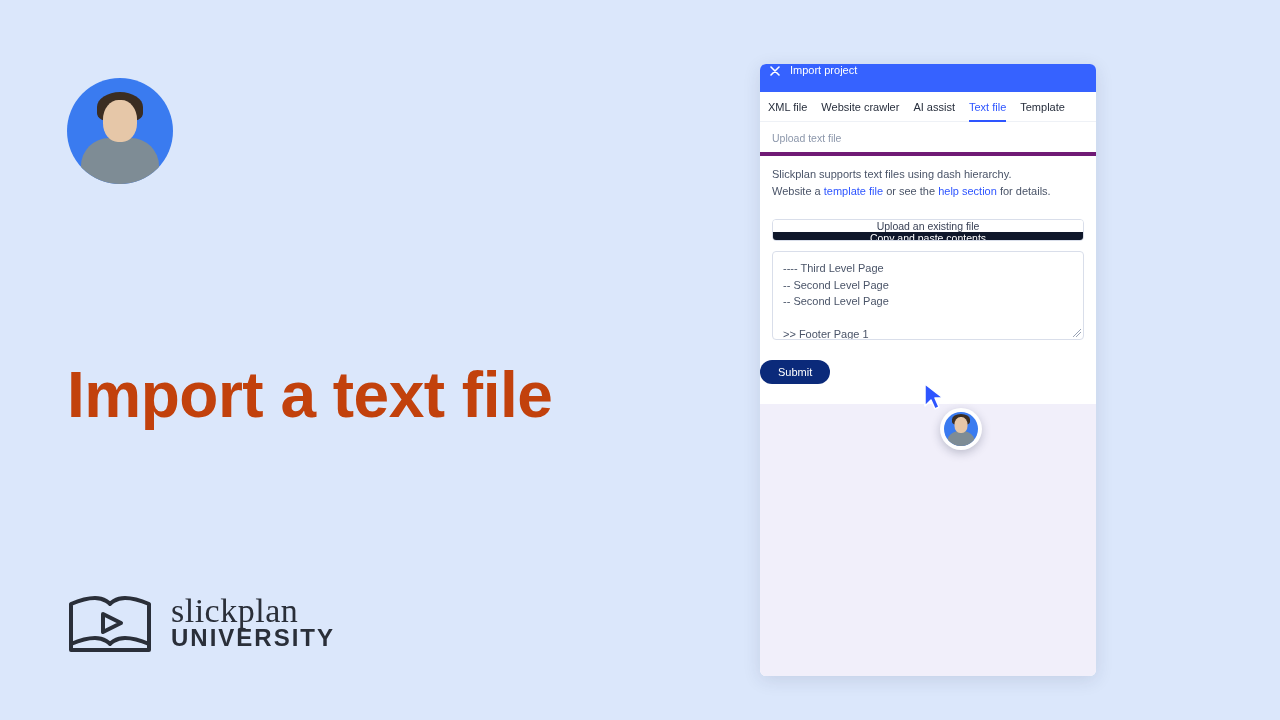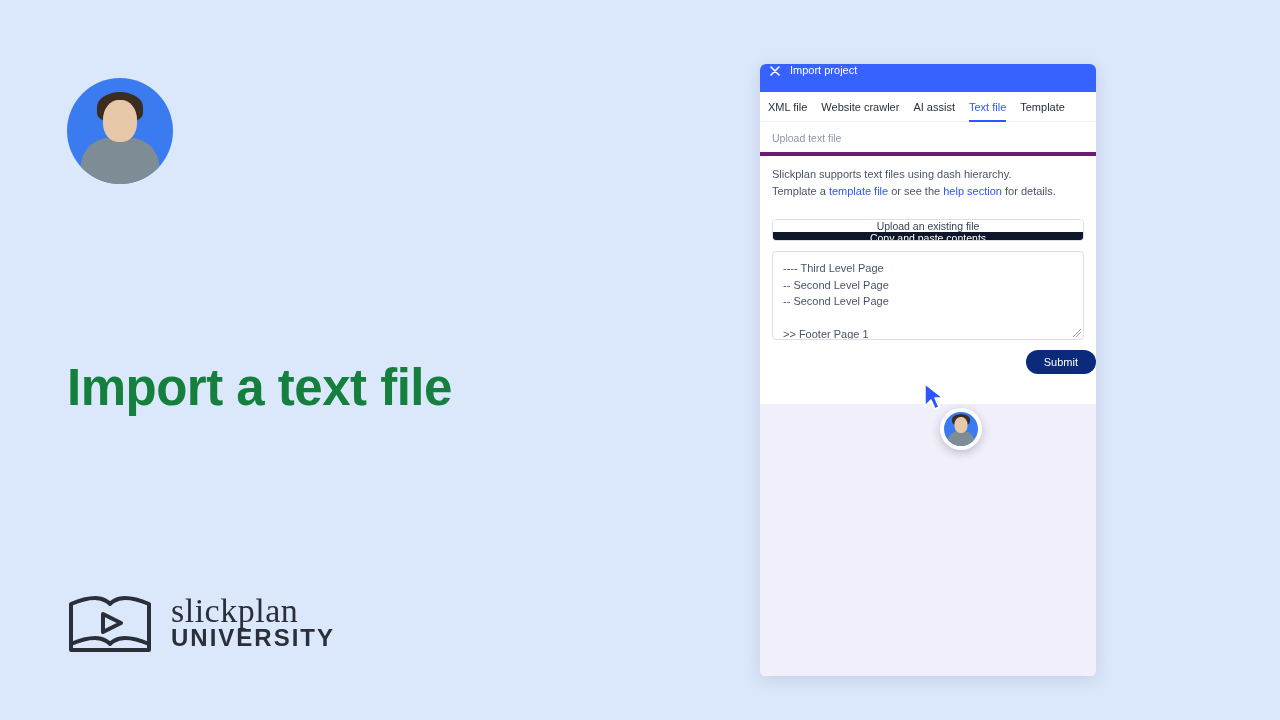--- a/index.html
+++ b/index.html
@@ -56,23 +56,23 @@
     transform: translateX(-50%);
     width: 78px;
     height: 56px;
     background: #7e8c95;
     border-radius: 28px 28px 0 0;
   }
   .page-title {
     position: absolute;
     top: 358px;
     left: 67px;
-    font-size: 51px;
+    font-size: 64px;
     font-weight: 800;
-    color: #15803d;
+    color: #c2410c;
     letter-spacing: -0.5px;
   }
   .brand {
     position: absolute;
     left: 67px;
     bottom: 64px;
     display: flex;
     align-items: flex-start;
     gap: 18px;
   }
@@ -194,22 +194,22 @@
     position: absolute;
     right: 2px;
     bottom: 2px;
     width: 8px;
     height: 8px;
     background:
       linear-gradient(135deg, transparent 0, transparent 50%, #9aa3b5 50%, #9aa3b5 55%, transparent 55%, transparent 65%, #9aa3b5 65%, #9aa3b5 70%, transparent 70%);
   }
   .submit-wrap {
     display: flex;
-    justify-content: flex-end;
-    margin-top: 10px;
+    justify-content: flex-start;
+    margin-top: 20px;
   }
   .submit-btn {
     background: #0b2a7a;
     color: #fff;
     font-size: 11px;
     padding: 6px 18px;
     border-radius: 14px;
   }
   .panel-lower {
     position: absolute;
@@ -309,21 +309,21 @@
     <div class="tab">AI assist</div>
     <div class="tab active">Text file</div>
     <div class="tab">Template</div>
   </div>
 
   <div class="section-label">Upload text file</div>
 
   <div class="desc">
     <div>Slickplan supports text files using dash hierarchy.</div>
     <div>
-      <span>Template a </span><a>template file</a><span> or see the </span><a>help section</a><span> for details.</span>
+      <span>Website a </span><a>template file</a><span> or see the </span><a>help section</a><span> for details.</span>
     </div>
   </div>
 
   <div class="toggle">
     <div class="toggle-btn">Upload an existing file</div>
     <div class="toggle-btn active">Copy and paste contents</div>
   </div>
 
   <div class="textarea">---- Third Level Page
 -- Second Level Page

